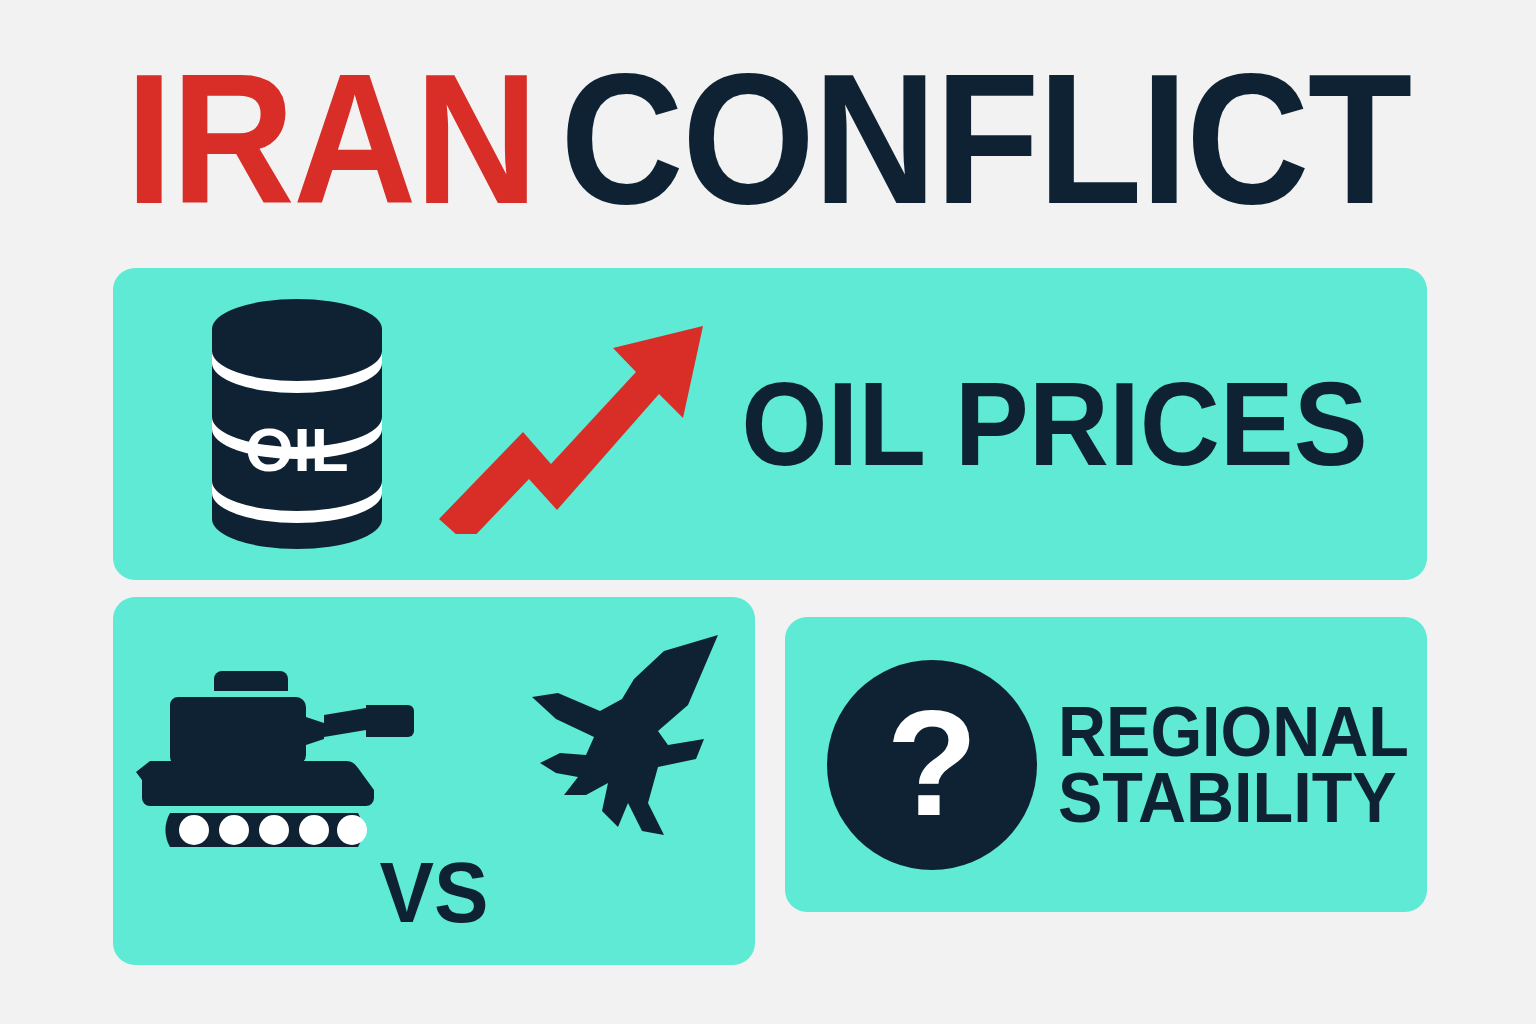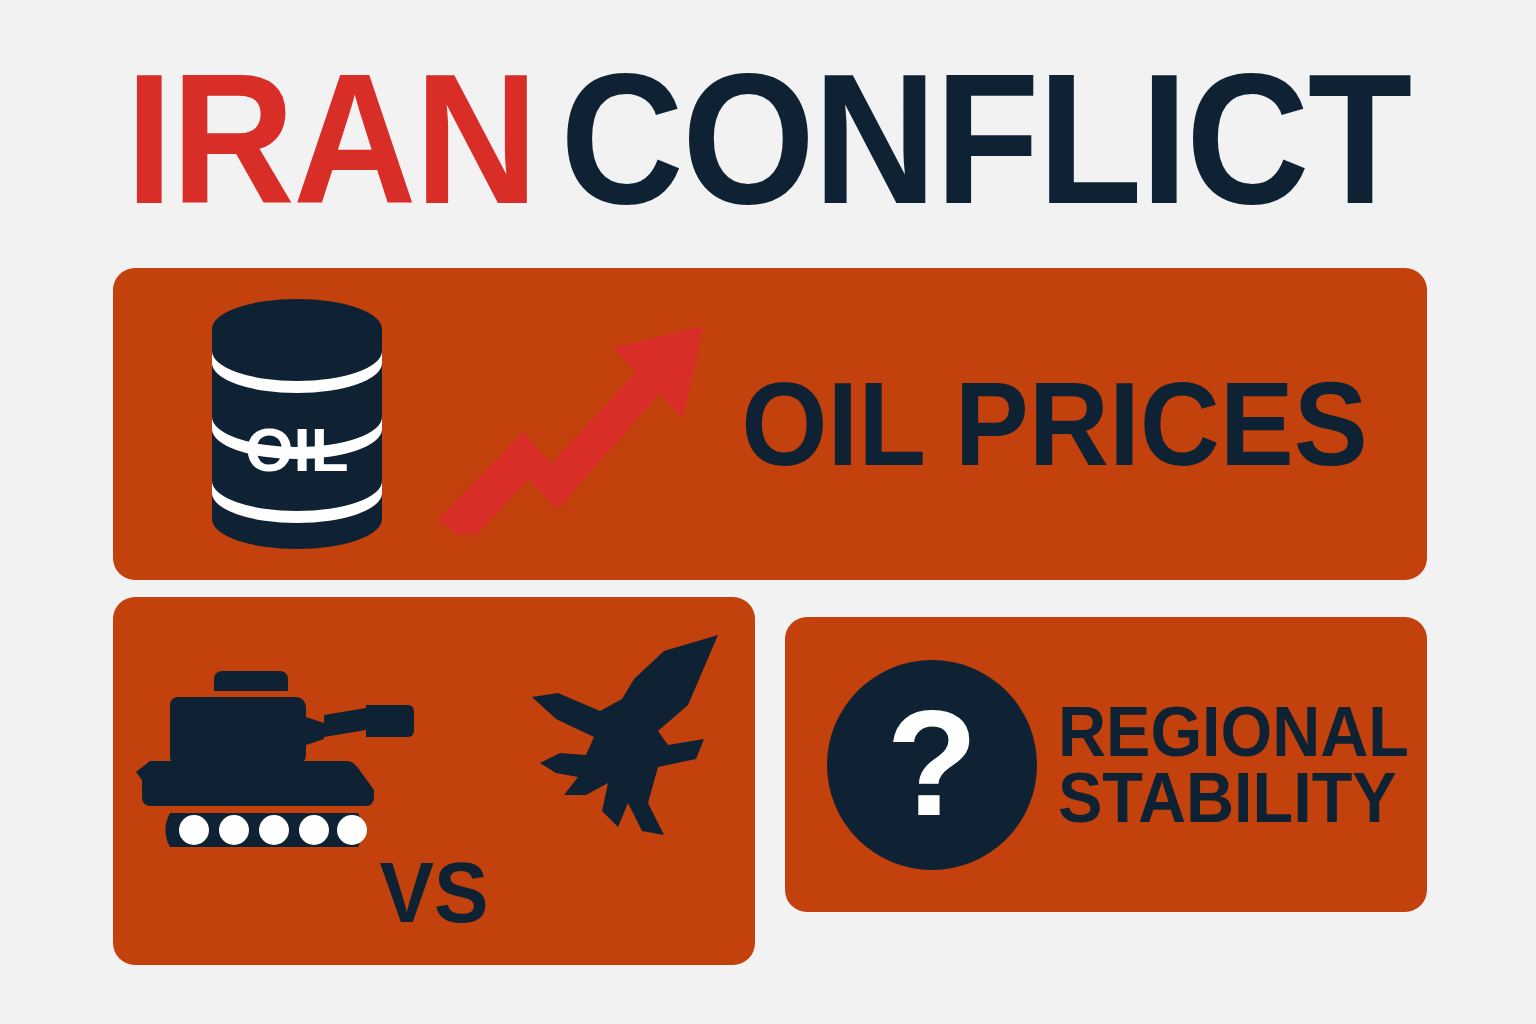--- a/index.html
+++ b/index.html
@@ -37,21 +37,21 @@
     transform: scaleX(0.92);
     transform-origin: 50% 50%;
   }
   #title .w1 { color: #d92d27; }
   #title .w2 { color: #0e2233; }
   #title .sp { display: inline-block; width: 26px; }
 
   
   .card {
     position: absolute;
-    background: #c2410c;
+    background: #5eead4;
     border-radius: 22px;
   }
   #card-oil {
     left: 113px;
     top: 268px;
     width: 1314px;
     height: 312px;
   }
   #card-vs {
     left: 113px;

